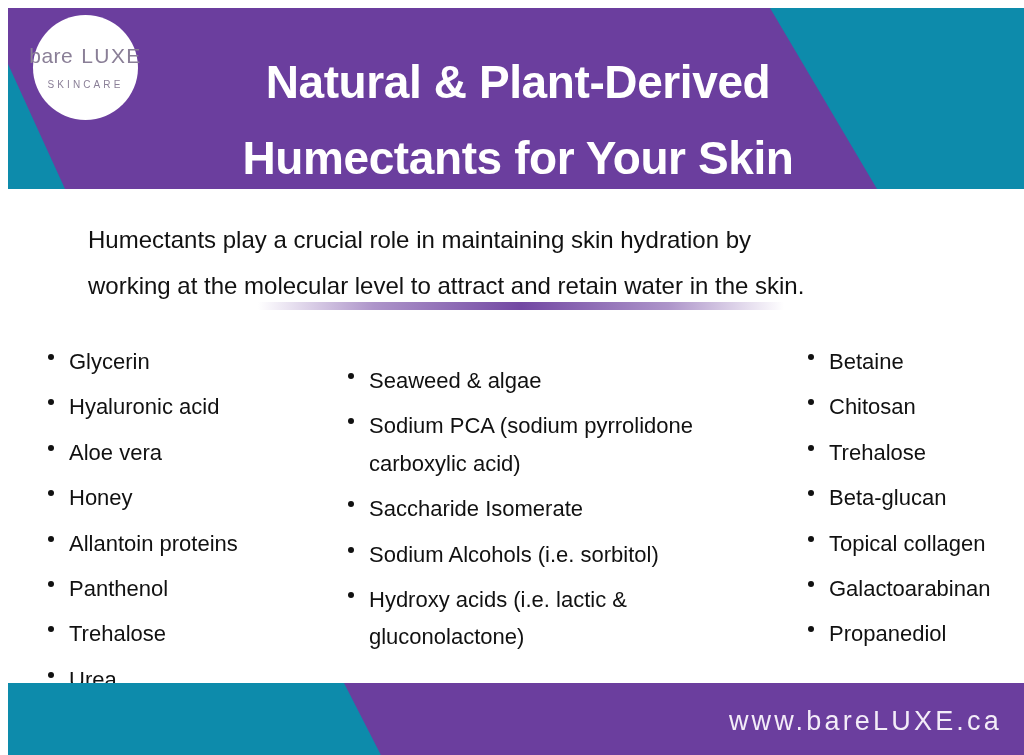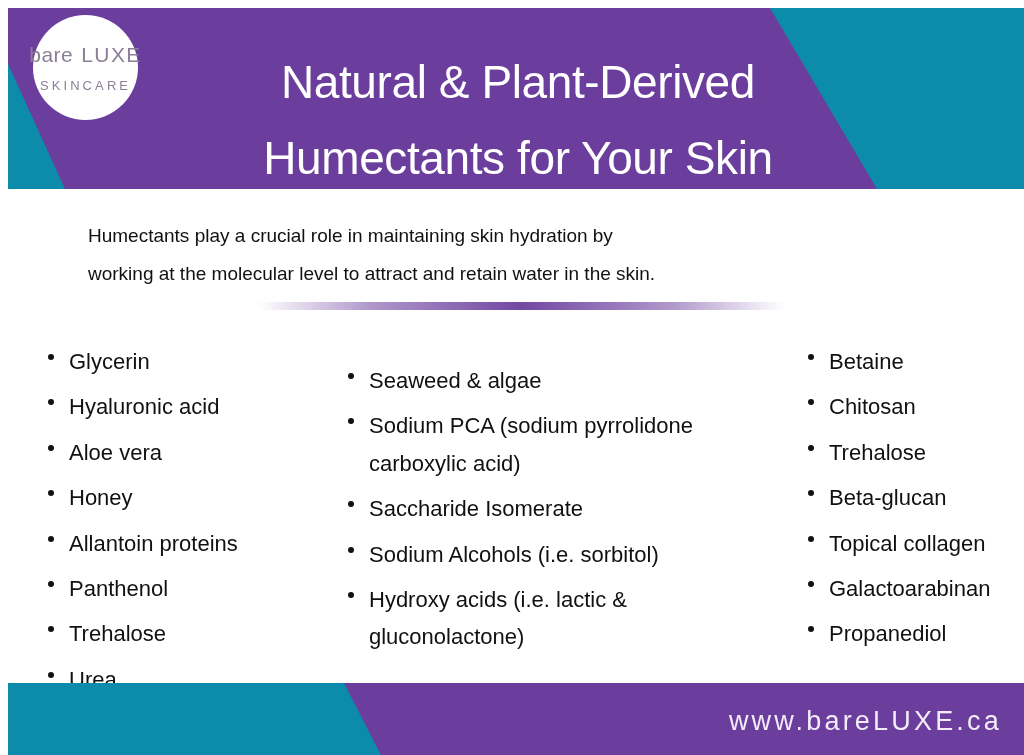--- a/index.html
+++ b/index.html
@@ -40,54 +40,54 @@
   }
   .logo-word {
     font-size:21px;
     font-weight:300;
     color:#8a7f97;
     letter-spacing:0.5px;
     line-height:1;
   }
   .logo-word .lux { letter-spacing:1.4px; }
   .logo-sub {
-    font-size:13px;
+    font-size:10px;
     color:#8a7f97;
     letter-spacing:3.1px;
     margin-top:6px;
     line-height:1;
   }
   .title-block {
     position:absolute;
     left:150px; top:32px;
     width:720px;
     text-align:center;
     z-index:4;
   }
   .title-line {
     color:#ffffff;
     font-size:46px;
-    font-weight:normal;
+    font-weight:bold;
     line-height:1.48;
     letter-spacing:-0.4px;
     white-space:nowrap;
   }
 
   
   .content {
     position:absolute;
     left:0; top:181px;
     width:1024px; height:494px;
     background:#ffffff;
   }
   .intro {
     position:absolute;
     left:72px; top:24px;
     width:884px;
-    font-size:19px;
+    font-size:24px;
     line-height:1.58;
     color:#111111;
     text-align:justify;
     text-justify:inter-word;
   }
   .intro span { display:block; }
   .intro .l2 { text-align:left; }
 
   .divider {
     position:absolute;

